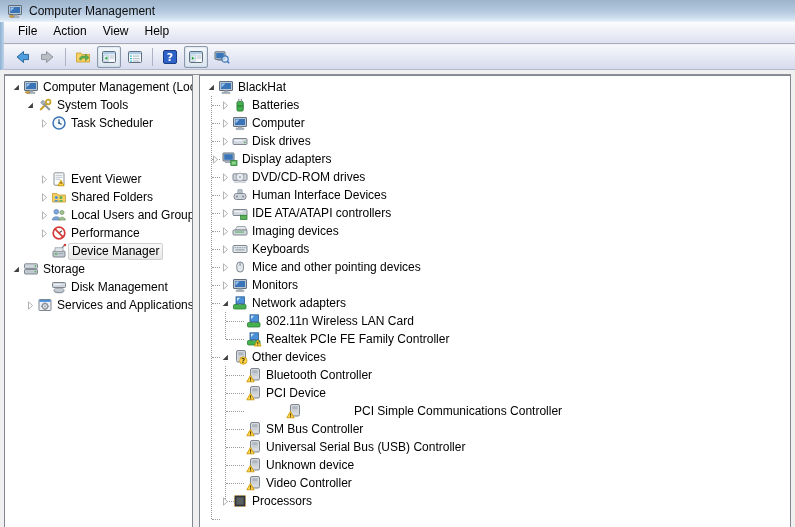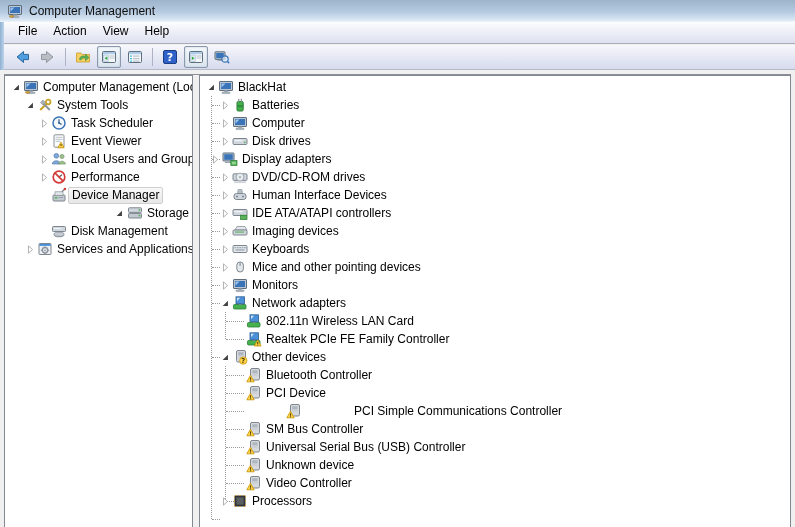--- a/index.html
+++ b/index.html
@@ -208,21 +208,21 @@
             <span class="ticon16">
               <svg viewBox="0 0 16 16" width="16" height="16">
                 <circle cx="8" cy="8" r="6" fill="#f4f8fb" stroke="#3a74b8" stroke-width="1.5"></circle>
                 <line x1="8" y1="8" x2="8" y2="4.3" stroke="#2b5d8e" stroke-width="1.2"></line>
                 <line x1="8" y1="8" x2="10.6" y2="9.6" stroke="#2b5d8e" stroke-width="1.2"></line>
                 <circle cx="8" cy="8" r="0.9" fill="#2b5d8e"></circle>
               </svg>
             </span>
             <span class="tlabel">Task Scheduler</span>
           </div>
-          <div class="trow" style="padding-left: 32px;">
+          <div class="trow" style="padding-left: 32px; margin-top: 38px;">
             <span class="texp">
               <svg viewBox="0 0 16 16" width="13" height="13">
                 <path d="M5.5 3.5 L10.5 8 L5.5 12.5 Z" fill="#ffffff" stroke="#a0a0a0" stroke-width="1"></path>
               </svg>
             </span>
             <span class="ticon16">
               <svg viewBox="0 0 16 16" width="16" height="16">
                 <rect x="3" y="1.8" width="10" height="12.4" rx="1" fill="#fdfdfd" stroke="#8a9097"></rect>
                 <rect x="4.5" y="3.8" width="7" height="1" fill="#b9c2cb"></rect>
                 <rect x="4.5" y="5.8" width="7" height="1" fill="#b9c2cb"></rect>
@@ -234,20 +234,37 @@
             <span class="tlabel">Event Viewer</span>
           </div>
           <div class="trow" style="padding-left: 32px;">
             <span class="texp">
               <svg viewBox="0 0 16 16" width="13" height="13">
                 <path d="M5.5 3.5 L10.5 8 L5.5 12.5 Z" fill="#ffffff" stroke="#a0a0a0" stroke-width="1"></path>
               </svg>
             </span>
             <span class="ticon16">
               <svg viewBox="0 0 16 16" width="16" height="16">
+                <path d="M1.5 4.5 L6 4.5 L7 6 L14.5 6 L14.5 13 L1.5 13 Z" fill="#f7d064" stroke="#c79d2c" stroke-width="0.8"></path>
+                <circle cx="5.3" cy="8.6" r="1.5" fill="#4a90d9"></circle>
+                <path d="M3 12.6 C3 10.3 7.6 10.3 7.6 12.6 Z" fill="#4a90d9"></path>
+                <circle cx="10" cy="8.6" r="1.5" fill="#58b258"></circle>
+                <path d="M7.7 12.6 C7.7 10.3 12.3 10.3 12.3 12.6 Z" fill="#58b258"></path>
+              </svg>
+            </span>
+            <span class="tlabel">Shared Folders</span>
+          </div>
+          <div class="trow" style="padding-left: 32px;">
+            <span class="texp">
+              <svg viewBox="0 0 16 16" width="13" height="13">
+                <path d="M5.5 3.5 L10.5 8 L5.5 12.5 Z" fill="#ffffff" stroke="#a0a0a0" stroke-width="1"></path>
+              </svg>
+            </span>
+            <span class="ticon16">
+              <svg viewBox="0 0 16 16" width="16" height="16">
                 <circle cx="5.3" cy="4.8" r="2.4" fill="#7fa7d9" stroke="#4a74a8" stroke-width="0.6"></circle>
                 <path d="M1.3 13 C1.3 8.6 9.3 8.6 9.3 13 Z" fill="#7fa7d9" stroke="#4a74a8" stroke-width="0.6"></path>
                 <circle cx="11" cy="5.5" r="2.1" fill="#9fc08f" stroke="#6a8f5a" stroke-width="0.6"></circle>
                 <path d="M7.6 13 C7.6 9.2 14.4 9.2 14.4 13 Z" fill="#9fc08f" stroke="#6a8f5a" stroke-width="0.6"></path>
               </svg>
             </span>
             <span class="tlabel">Local Users and Groups</span>
           </div>
           <div class="trow" style="padding-left: 32px;">
             <span class="texp">
@@ -271,21 +288,21 @@
                 <rect x="2" y="8" width="12" height="6" rx="1" fill="#c3cad1" stroke="#7f868e"></rect>
                 <rect x="4" y="4.8" width="8" height="3.6" fill="#dfe4e9" stroke="#7f868e" stroke-width="0.6"></rect>
                 <line x1="11" y1="4.8" x2="13.5" y2="2.3" stroke="#7f868e" stroke-width="1.3"></line>
                 <circle cx="13.9" cy="2" r="1.2" fill="#d43a3a"></circle>
                 <rect x="3.8" y="10" width="2.6" height="1.6" fill="#58b258"></rect>
                 <rect x="7.5" y="10" width="4.5" height="1" fill="#9aa5b0"></rect>
               </svg>
             </span>
             <span class="tlabel sel">Device Manager</span>
           </div>
-          <div class="trow" style="padding-left: 4px; justify-content: flex-end;">
+          <div class="trow" style="padding-left: 4px;">
             <span class="texp">
               <svg viewBox="0 0 16 16" width="13" height="13">
                 <path d="M11 4.5 L11 11 L4.5 11 Z" fill="#404040"></path>
               </svg>
             </span>
             <span class="ticon16">
               <svg viewBox="0 0 16 16" width="16" height="16">
                 <rect x="1.5" y="2.8" width="13" height="4.6" rx="0.8" fill="#cfd6dd" stroke="#7f868e"></rect>
                 <rect x="1.5" y="8.4" width="13" height="4.6" rx="0.8" fill="#c0c8d0" stroke="#7f868e"></rect>
                 <circle cx="12.4" cy="5" r="0.9" fill="#58b258"></circle>

